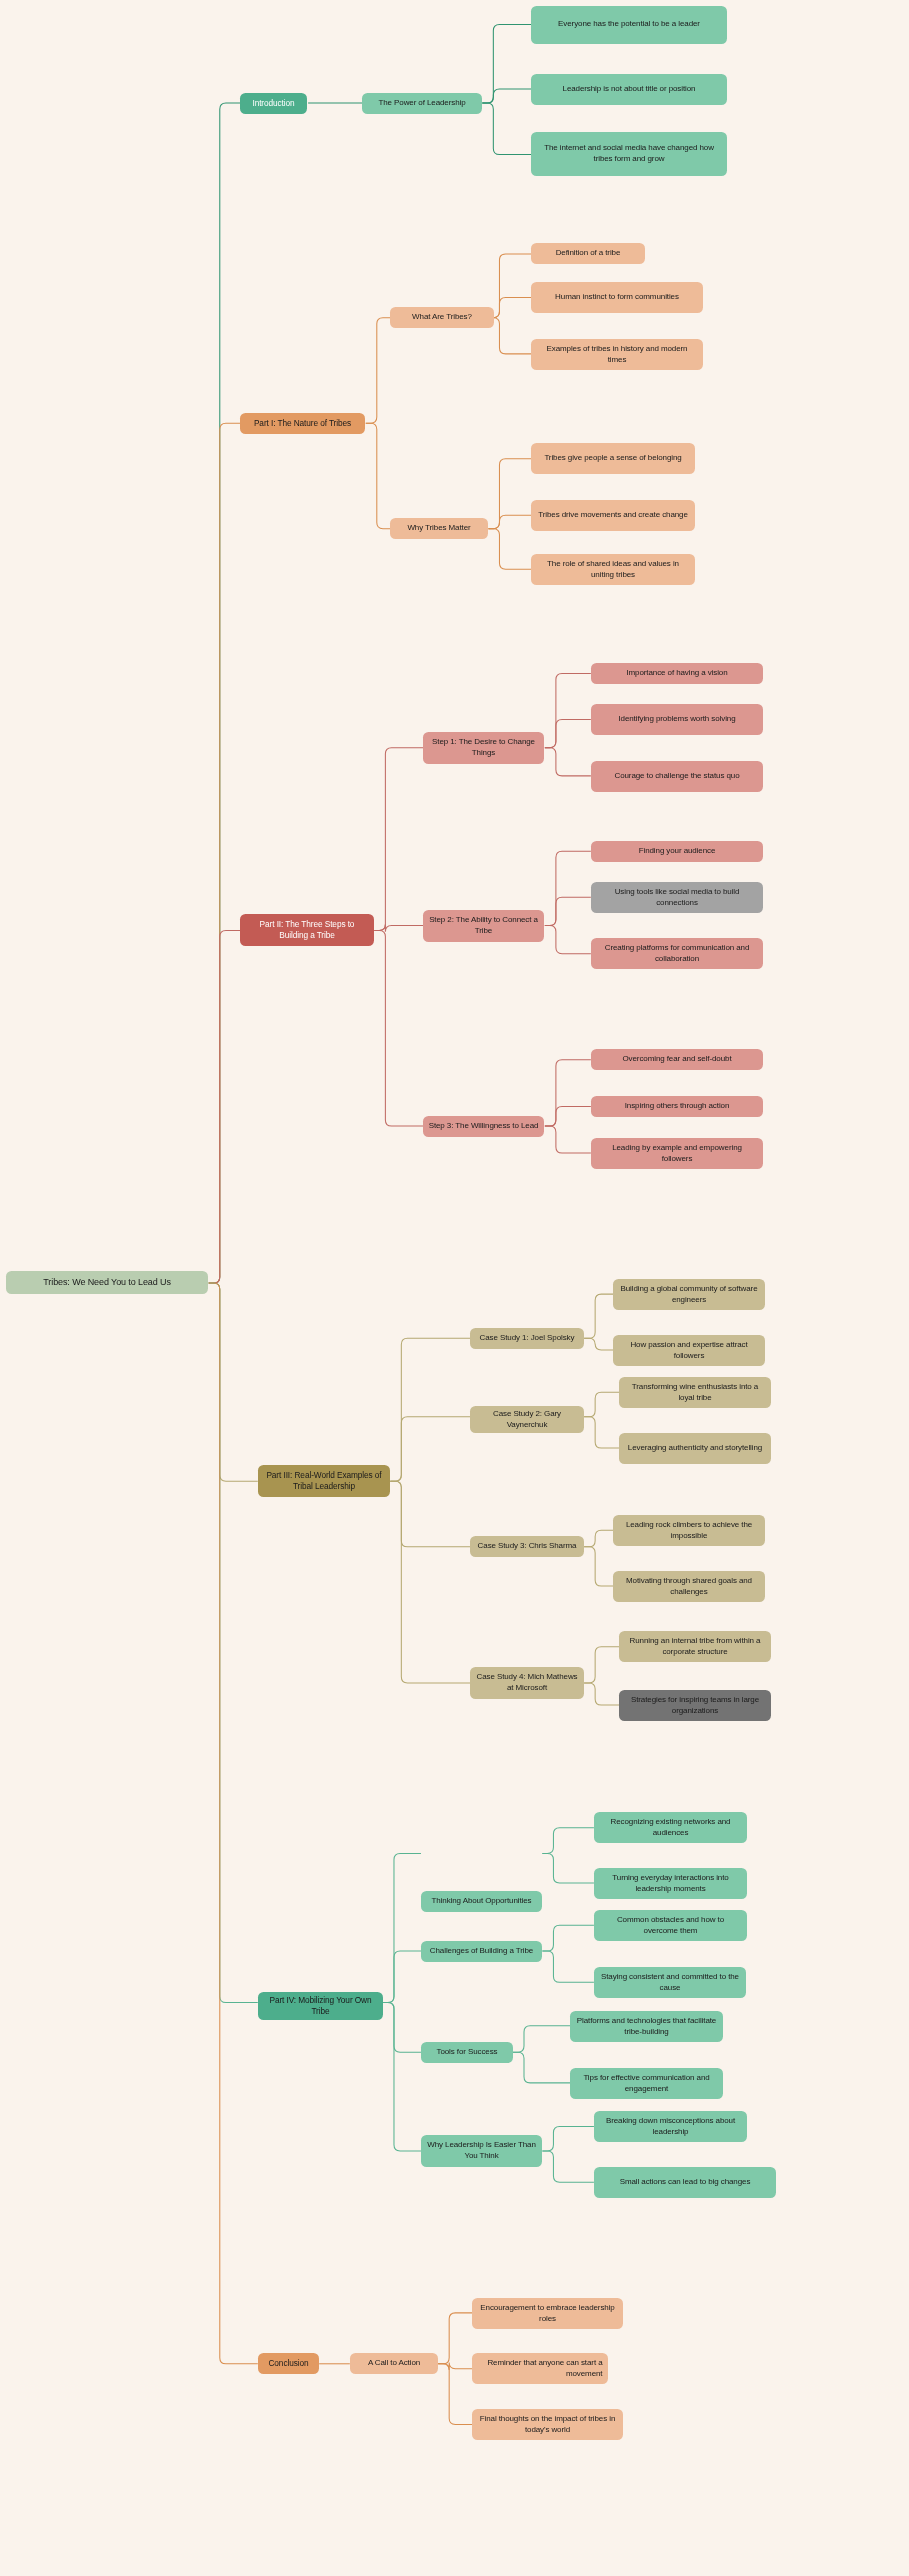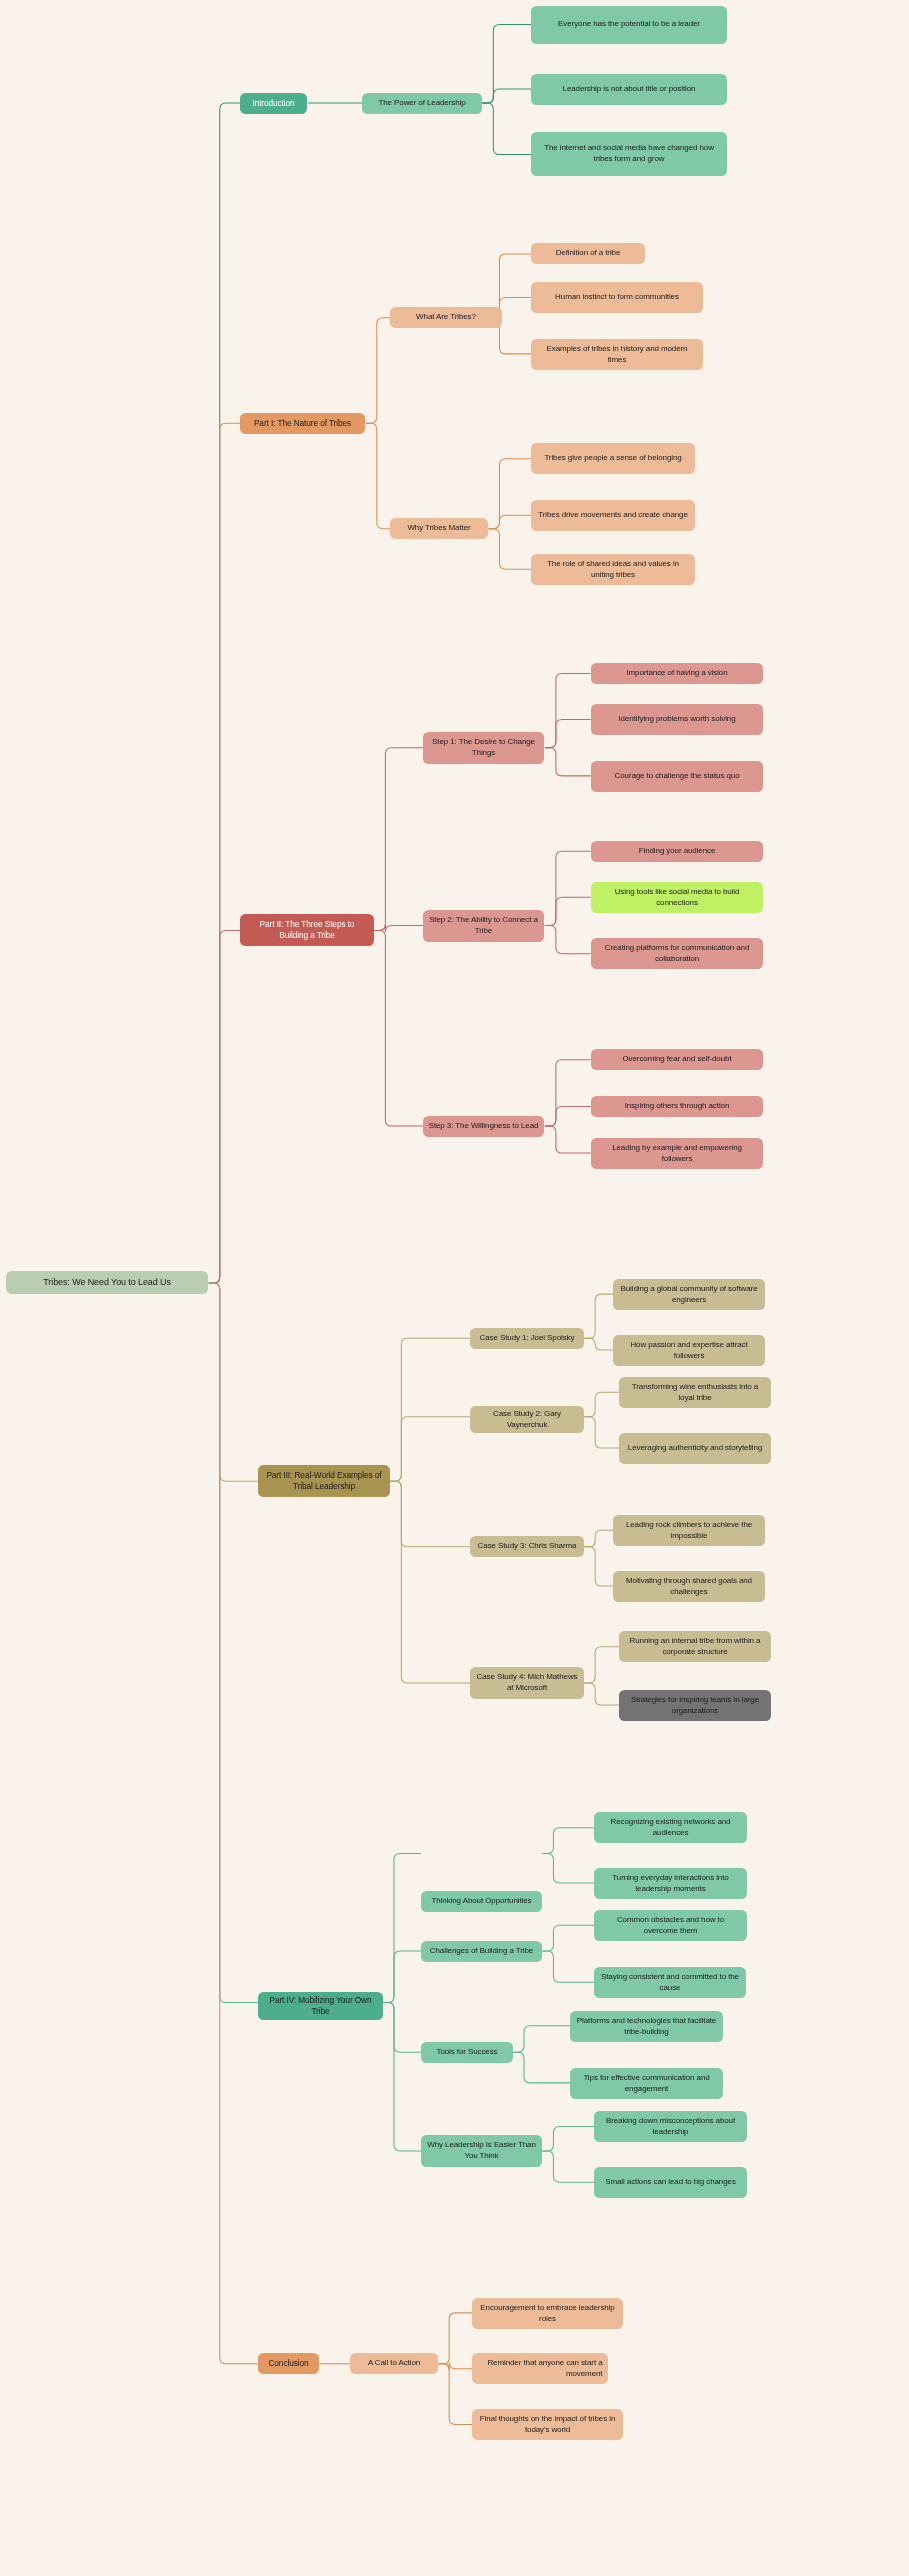--- a/index.html
+++ b/index.html
@@ -93,36 +93,36 @@
       <path d="M 714 3854 L 722 3854 Q 732 3854 732 3864 L 732 3852 Q 732 3862 742 3862 L 770 3862" fill="none" stroke="#d98e4f" stroke-width="1.7"></path>
       <path d="M 714 3854 L 722 3854 Q 732 3854 732 3864 L 732 3943 Q 732 3953 742 3953 L 770 3953" fill="none" stroke="#d98e4f" stroke-width="1.7"></path>
     </svg>
 <div class="node root" style="left: 6.1px; top: 1271px; width: 202px; min-height: 23px; height: auto; background: rgb(185, 205, 176);">Tribes: We Need You to Lead Us</div>
     <div class="node l1" style="left: 240px; top: 93px; width: 67px; min-height: 21px; height: auto; background: rgb(77, 174, 140); color: rgb(255, 255, 255);">Introduction</div>
     <div class="node l2" style="left: 362px; top: 93px; width: 120px; min-height: 21px; height: auto; background: rgb(127, 201, 169);">The Power of Leadership</div>
     <div class="node l3" style="left: 531px; top: 5.5px; width: 196px; min-height: 38px; height: auto; background: rgb(127, 201, 169); text-align: right;">Everyone has the potential to be a leader</div>
     <div class="node l3" style="left: 531px; top: 74px; width: 196px; min-height: 31px; height: auto; background: rgb(127, 201, 169);">Leadership is not about title or position</div>
     <div class="node l3" style="left: 531px; top: 132px; width: 196px; min-height: 44px; height: auto; background: rgb(127, 201, 169);">The internet and social media have changed how tribes form and grow</div>
     <div class="node l1 light" style="left: 240px; top: 413px; width: 125px; min-height: 21px; height: auto; background: rgb(226, 154, 98); color: rgb(27, 27, 27);">Part I: The Nature of Tribes</div>
-    <div class="node l2" style="left: 390px; top: 307px; width: 112px; min-height: 21px; height: auto; background: rgb(238, 187, 152);">What Are Tribes?</div>
+    <div class="node l2" style="left: 390px; top: 307px; width: 104px; min-height: 21px; height: auto; background: rgb(238, 187, 152);">What Are Tribes?</div>
     <div class="node l3" style="left: 531px; top: 243px; width: 114px; min-height: 21px; height: auto; background: rgb(238, 187, 152);">Definition of a tribe</div>
     <div class="node l3" style="left: 531px; top: 282px; width: 172px; min-height: 31px; height: auto; background: rgb(238, 187, 152);">Human instinct to form communities</div>
     <div class="node l3" style="left: 531px; top: 339px; width: 172px; min-height: 31px; height: auto; background: rgb(238, 187, 152);">Examples of tribes in history and modern times</div>
     <div class="node l2" style="left: 390px; top: 518px; width: 98px; min-height: 21px; height: auto; background: rgb(238, 187, 152);">Why Tribes Matter</div>
     <div class="node l3" style="left: 531px; top: 443px; width: 164px; min-height: 31px; height: auto; background: rgb(238, 187, 152);">Tribes give people a sense of belonging</div>
     <div class="node l3" style="left: 531px; top: 500px; width: 164px; min-height: 31px; height: auto; background: rgb(238, 187, 152);">Tribes drive movements and create change</div>
     <div class="node l3" style="left: 531px; top: 554px; width: 164px; min-height: 31px; height: auto; background: rgb(238, 187, 152);">The role of shared ideas and values in uniting tribes</div>
     <div class="node l1" style="left: 240px; top: 914px; width: 134px; min-height: 32px; height: auto; background: rgb(195, 91, 84); color: rgb(255, 255, 255);">Part II: The Three Steps to Building a Tribe</div>
     <div class="node l2" style="left: 423px; top: 732px; width: 121px; min-height: 32px; height: auto; background: rgb(220, 151, 144);">Step 1: The Desire to Change Things</div>
     <div class="node l3" style="left: 591px; top: 663px; width: 172px; min-height: 21px; height: auto; background: rgb(220, 151, 144);">Importance of having a vision</div>
     <div class="node l3" style="left: 591px; top: 704px; width: 172px; min-height: 31px; height: auto; background: rgb(220, 151, 144);">Identifying problems worth solving</div>
     <div class="node l3" style="left: 591px; top: 761px; width: 172px; min-height: 31px; height: auto; background: rgb(220, 151, 144);">Courage to challenge the status quo</div>
     <div class="node l2" style="left: 423px; top: 910px; width: 121px; min-height: 32px; height: auto; background: rgb(220, 151, 144);">Step 2: The Ability to Connect a Tribe</div>
     <div class="node l3" style="left: 591px; top: 841px; width: 172px; min-height: 21px; height: auto; background: rgb(220, 151, 144);">Finding your audience</div>
-    <div class="node l3" style="left: 591px; top: 882px; width: 172px; min-height: 31px; height: auto; background: #bef264;">Using tools like social media to build connections</div>
+    <div class="node l3" style="left: 591px; top: 882px; width: 172px; min-height: 31px; height: auto; background: #a3a3a3;">Using tools like social media to build connections</div>
     <div class="node l3" style="left: 591px; top: 938px; width: 172px; min-height: 31px; height: auto; background: rgb(220, 151, 144);">Creating platforms for communication and collaboration</div>
     <div class="node l2" style="left: 423px; top: 1116px; width: 121px; min-height: 21px; height: auto; background: rgb(220, 151, 144);">Step 3: The Willingness to Lead</div>
     <div class="node l3" style="left: 591px; top: 1049px; width: 172px; min-height: 21px; height: auto; background: rgb(220, 151, 144);">Overcoming fear and self-doubt</div>
     <div class="node l3" style="left: 591px; top: 1096px; width: 172px; min-height: 21px; height: auto; background: rgb(220, 151, 144);">Inspiring others through action</div>
     <div class="node l3" style="left: 591px; top: 1138px; width: 172px; min-height: 31px; height: auto; background: rgb(220, 151, 144);">Leading by example and empowering followers</div>
     <div class="node l1 light" style="left: 258px; top: 1465px; width: 132px; min-height: 32px; height: auto; background: rgb(168, 148, 80); color: rgb(27, 27, 27);">Part III: Real-World Examples of Tribal Leadership</div>
     <div class="node l2" style="left: 470px; top: 1328px; width: 114px; min-height: 21px; height: auto; background: rgb(200, 188, 147);">Case Study 1: Joel Spolsky</div>
     <div class="node l3" style="left: 613px; top: 1279px; width: 152px; min-height: 31px; height: auto; background: rgb(200, 188, 147);">Building a global community of software engineers</div>
     <div class="node l3" style="left: 613px; top: 1335px; width: 152px; min-height: 31px; height: auto; background: rgb(200, 188, 147);">How passion and expertise attract followers</div>
     <div class="node l2" style="left: 470px; top: 1406px; width: 114px; min-height: 21px; height: auto; background: rgb(200, 188, 147);">Case Study 2: Gary Vaynerchuk</div>
@@ -139,20 +139,20 @@
     <div class="node l3" style="left: 594px; top: 1812px; width: 153px; min-height: 31px; height: auto; background: rgb(127, 201, 169);">Recognizing existing networks and audiences</div>
     <div class="node l3" style="left: 594px; top: 1868px; width: 153px; min-height: 31px; height: auto; background: rgb(127, 201, 169);">Turning everyday interactions into leadership moments</div>
     <div class="node l2" style="left: 421px; top: 1941px; width: 121px; min-height: 21px; height: auto; background: rgb(127, 201, 169);">Challenges of Building a Tribe</div>
     <div class="node l3" style="left: 594px; top: 1910px; width: 153px; min-height: 31px; height: auto; background: rgb(127, 201, 169);">Common obstacles and how to overcome them</div>
     <div class="node l3" style="left: 594px; top: 1967px; width: 152px; min-height: 31px; height: auto; background: rgb(127, 201, 169);">Staying consistent and committed to the cause</div>
     <div class="node l2" style="left: 421px; top: 2042px; width: 92px; min-height: 21px; height: auto; background: rgb(127, 201, 169);">Tools for Success</div>
     <div class="node l3" style="left: 570px; top: 2011px; width: 153px; min-height: 31px; height: auto; background: rgb(127, 201, 169);">Platforms and technologies that facilitate tribe-building</div>
     <div class="node l3" style="left: 570px; top: 2068px; width: 153px; min-height: 31px; height: auto; background: rgb(127, 201, 169);">Tips for effective communication and engagement</div>
     <div class="node l2" style="left: 421px; top: 2135px; width: 121px; min-height: 32px; height: auto; background: rgb(127, 201, 169);">Why Leadership Is Easier Than You Think</div>
     <div class="node l3" style="left: 594px; top: 2111px; width: 153px; min-height: 31px; height: auto; background: rgb(127, 201, 169);">Breaking down misconceptions about leadership</div>
-    <div class="node l3" style="left: 594px; top: 2167px; width: 153px; min-height: 31px; height: auto; background: rgb(127, 201, 169);">Small actions can lead to big changes</div>
+    <div class="node l3" style="left: 594px; top: 2167px; width: 182px; min-height: 31px; height: auto; background: rgb(127, 201, 169);">Small actions can lead to big changes</div>
     <div class="node l1 light" style="left: 258px; top: 2353px; width: 61px; min-height: 21px; height: auto; background: rgb(226, 154, 98); color: rgb(27, 27, 27);">Conclusion</div>
     <div class="node l2" style="left: 350px; top: 2353px; width: 88px; min-height: 21px; height: auto; background: rgb(238, 187, 152);">A Call to Action</div>
     <div class="node l3" style="left: 472px; top: 2298px; width: 151px; min-height: 31px; height: auto; background: rgb(238, 187, 152);">Encouragement to embrace leadership roles</div>
     <div class="node l3" style="left: 472px; top: 2353px; width: 136px; min-height: 31px; height: auto; background: rgb(238, 187, 152); text-align: right;">Reminder that anyone can start a movement</div>
     <div class="node l3" style="left: 472px; top: 2409px; width: 151px; min-height: 31px; height: auto; background: rgb(238, 187, 152);">Final thoughts on the impact of tribes in today's world</div>
   </div>
 
 
 </body></html>

